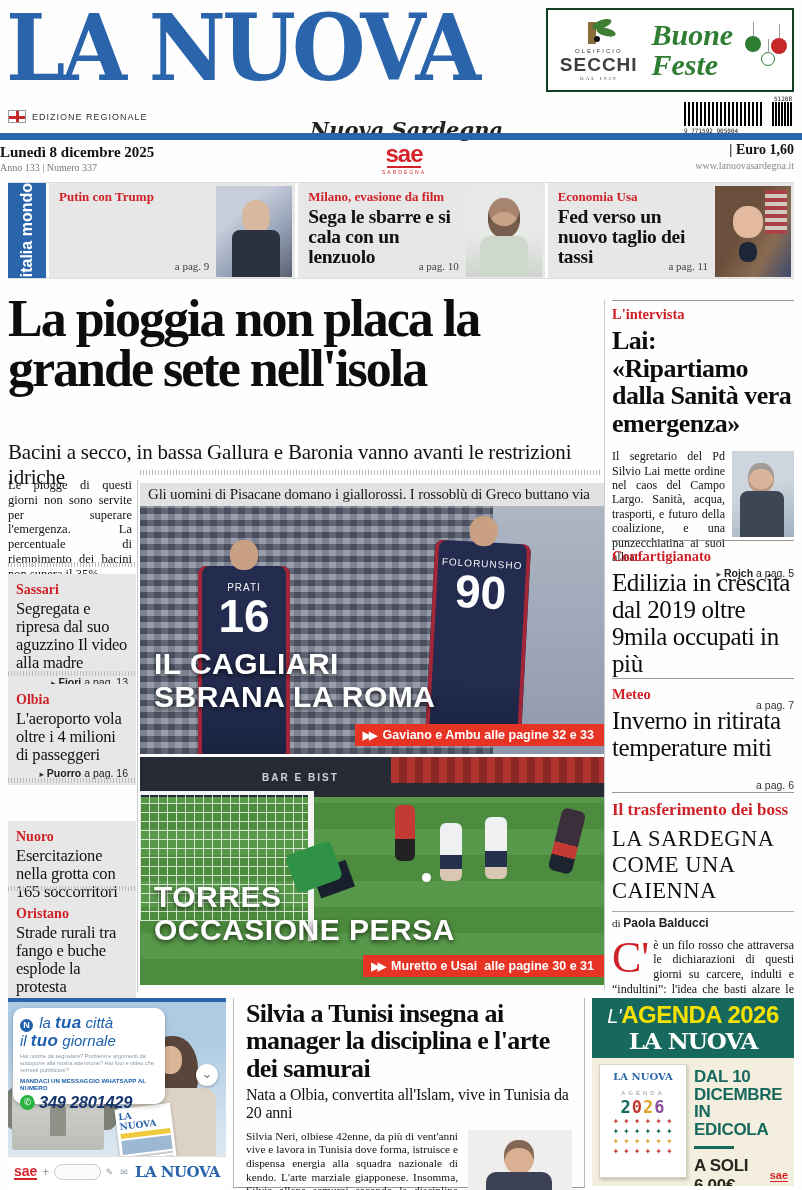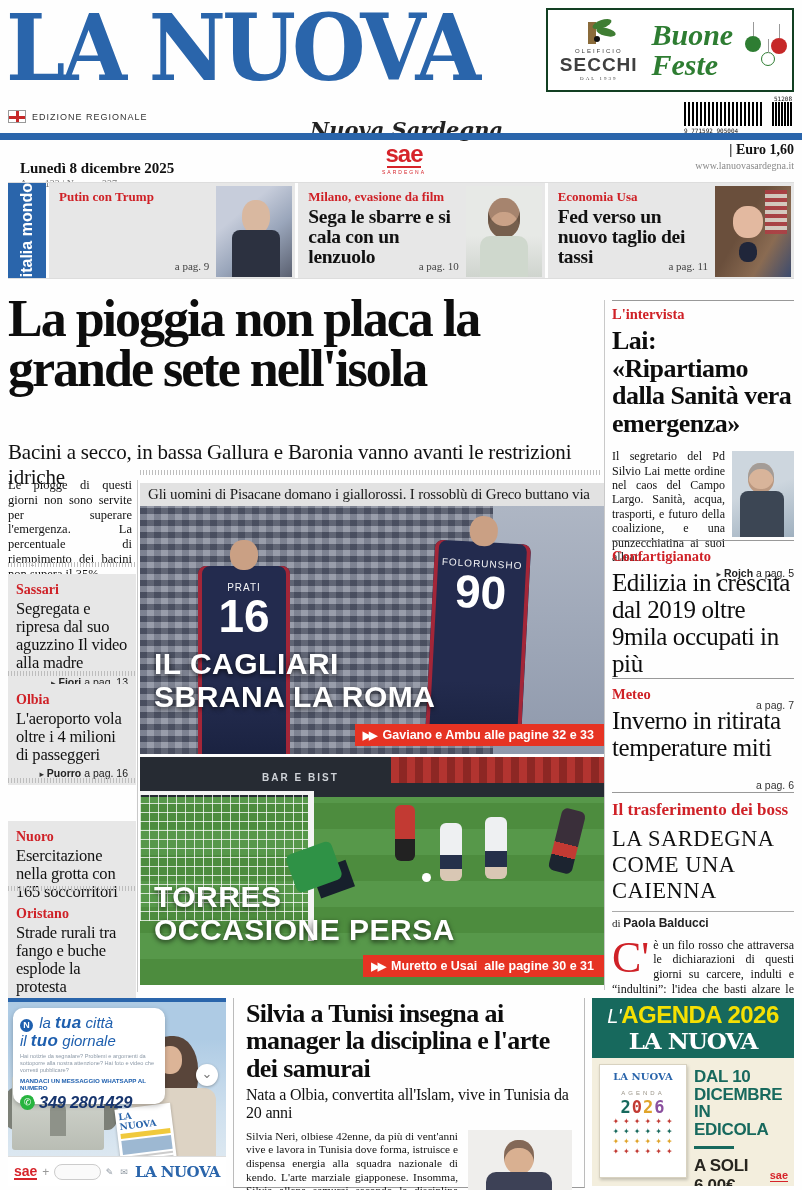--- a/index.html
+++ b/index.html
@@ -31,21 +31,21 @@
   .flag-ic::before { content:""; position:absolute; left:7px; top:0; width:3px; height:100%; background:#c62828; }
   .flag-ic::after { content:""; position:absolute; top:5px; left:0; width:100%; height:3px; background:#c62828; }
   .edizione { left:32px; top:112px; font-family:"Liberation Sans",sans-serif; font-size:9px; letter-spacing:1px; color:#333; }
   .script-sub { left:310px; top:102px; width:240px; text-align:left; font-style:italic; font-weight:bold; font-size:21px; color:#222; font-family:"DejaVu Serif",serif;margin-top:15px; }
   .barcode { right:10px; top:98px; width:108px; height:34px; }
   .bars { position:absolute; left:0; top:4px; width:80px; height:24px; background:repeating-linear-gradient(90deg,#000 0 2px,#fff 2px 4px); }
   .bars2 { position:absolute; right:0; top:4px; width:20px; height:24px; background:repeating-linear-gradient(90deg,#000 0 2px,#fff 2px 3px); }
   .bc-num { position:absolute; left:0; top:29px; font-family:"DejaVu Sans Mono",monospace; font-size:6px; color:#111; }
   .bc-top { position:absolute; right:0; top:-3px; font-family:"DejaVu Sans Mono",monospace; font-size:6px; color:#111; }
   .blue-bar { left:0; top:133px; width:802px; height:7px; background:#2a65ab; }
-  .dateline { left:20px; top:144px;margin-top:16px; }
+  .dateline { left:0; top:144px; }
   .dateline .d1 { font-size:15px; font-weight:bold; color:#111; }
   .dateline .d2 { font-size:10px; color:#777; margin-top:1px; }
   .sae-logo { left:382px; top:143px; text-align:center; font-family:"Liberation Sans",sans-serif; }
   .sae-logo .s { color:#d6232a; font-size:24px; font-weight:bold; letter-spacing:-1px; line-height:.9; }
   .sae-logo .u { width:34px; height:2px; background:#d6232a; margin:1px auto; }
   .sae-logo .t { color:#d6232a; font-size:5px; letter-spacing:2px; }
   .priceline { right:8px; top:142px; text-align:right;margin-left:39px; }
   .priceline .p1 { font-size:14px; font-weight:bold; color:#111; }
   .priceline .p2 { font-size:10px; color:#888; margin-top:2px; }
 

